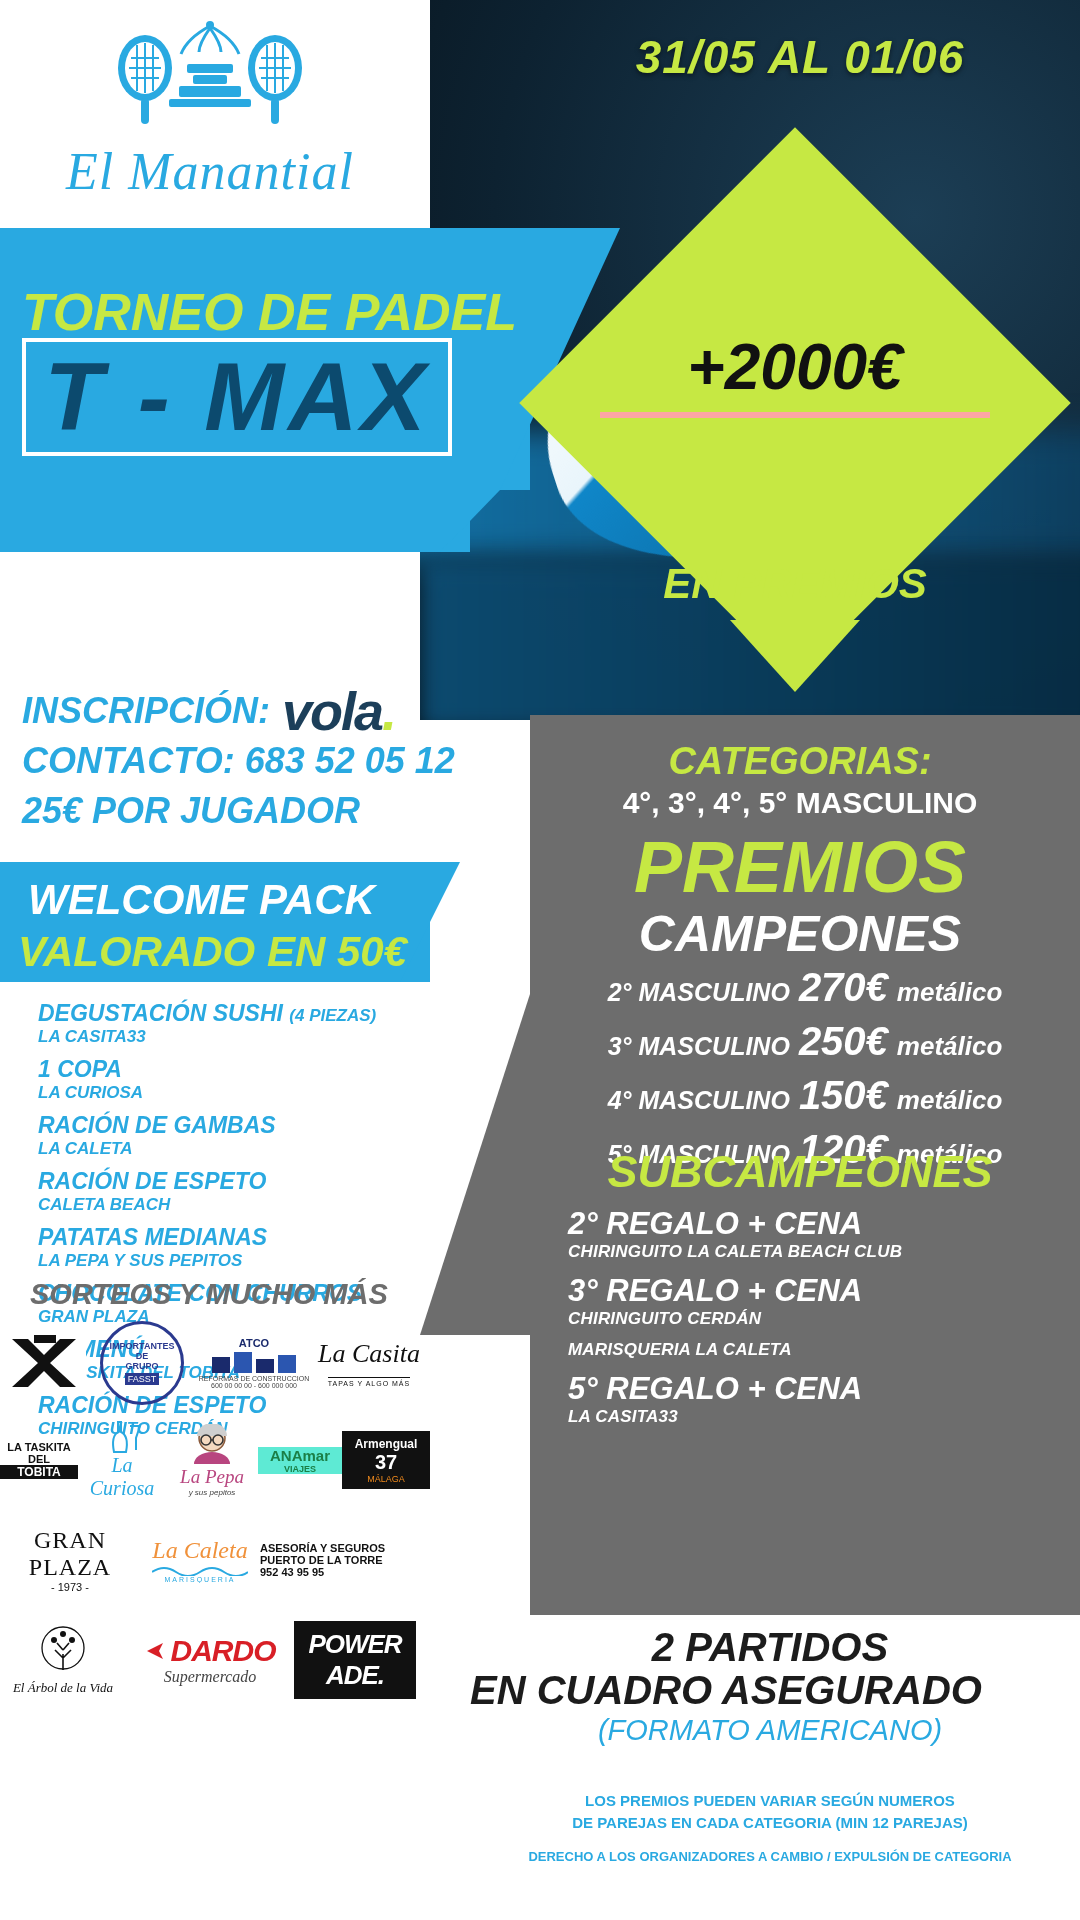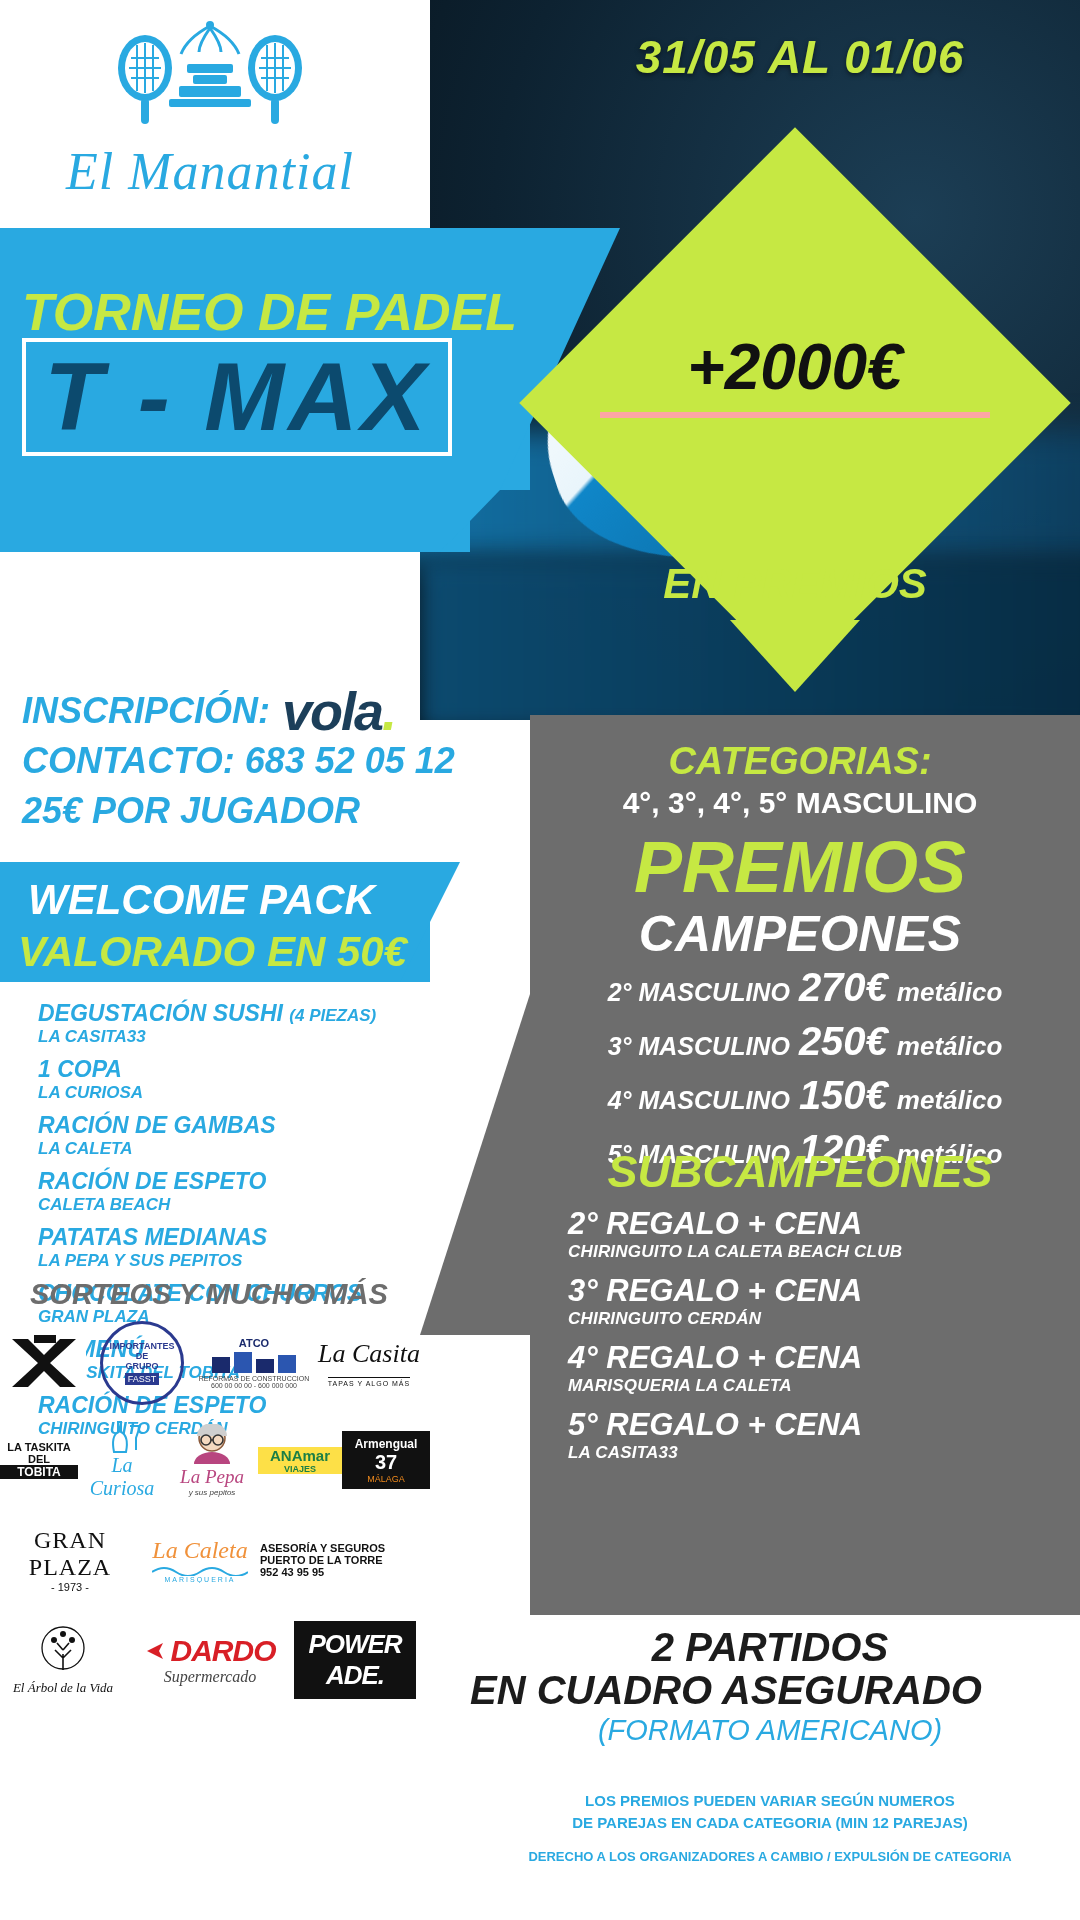--- a/index.html
+++ b/index.html
@@ -282,21 +282,21 @@
   .s-atco .t { font-size: 11px; font-weight: bold; color: #1a2a6c; }
   .s-atco .bar { font-size: 7px; color: #444; }
   .s-casita .t { font-family: "Liberation Serif", serif; font-style: italic; font-size: 26px; color: #111; }
   .s-casita .u { border-top: 1px solid #111; font-size: 7px; letter-spacing: 1px; color: #111; padding-top: 2px; }
   .s-tobita { background: #ffffff; }
   .s-tobita .a { font-size: 11px; font-weight: bold; color: #111; }
   .s-tobita .b { background: #111; color: #fff; font-size: 12px; font-weight: bold; padding: 0 20px; }
   .s-curiosa .t { font-family: "Liberation Serif", serif; font-style: italic; font-size: 20px; color: #29a9e1; }
   .s-pepa .t { font-family: "Liberation Serif", serif; font-style: italic; font-size: 19px; color: #b8457f; }
   .s-pepa .s2 { font-size: 8px; color: #444; font-style: italic; }
-  .s-anamar { background: #fde047; }
+  .s-anamar { background: #5eead4; }
   .s-anamar .t { font-size: 15px; font-weight: bold; color: #1b7f46; }
   .s-armengual { background: #111; color: #fff; }
   .s-armengual .t { font-size: 12px; font-weight: bold; }
   .s-armengual .n { font-size: 20px; font-weight: bold; }
   .s-armengual .o { color: #f08a1d; font-size: 9px; }
   .s-granplaza .t { font-family: "Liberation Serif", serif; font-size: 24px; color: #111; letter-spacing: 1px; }
   .s-granplaza .y { font-size: 11px; color: #111; }
   .s-caleta .t { font-family: "Liberation Serif", serif; font-style: italic; font-size: 24px; color: #f0913a; }
   .s-caleta .u { font-size: 7px; color: #29a9e1; letter-spacing: 2px; }
   .s-asesoria { text-align: left; }
@@ -445,21 +445,20 @@
   <div class="sub-list">
     <div class="sub-item">
       <div class="l1">2°  REGALO + CENA</div>
       <div class="l2">CHIRINGUITO LA CALETA BEACH CLUB</div>
     </div>
     <div class="sub-item">
       <div class="l1">3° REGALO + CENA</div>
       <div class="l2">CHIRINGUITO CERDÁN</div>
     </div>
     <div class="sub-item">
-      <div class="l1">4° REGALO + CENA</div>
       <div class="l2">MARISQUERIA LA CALETA</div>
     </div>
     <div class="sub-item">
       <div class="l1">5° REGALO + CENA</div>
       <div class="l2">LA CASITA33</div>
     </div>
   </div>
 
   <div class="insc-row">
     <span class="insc-label">INSCRIPCIÓN:</span>

